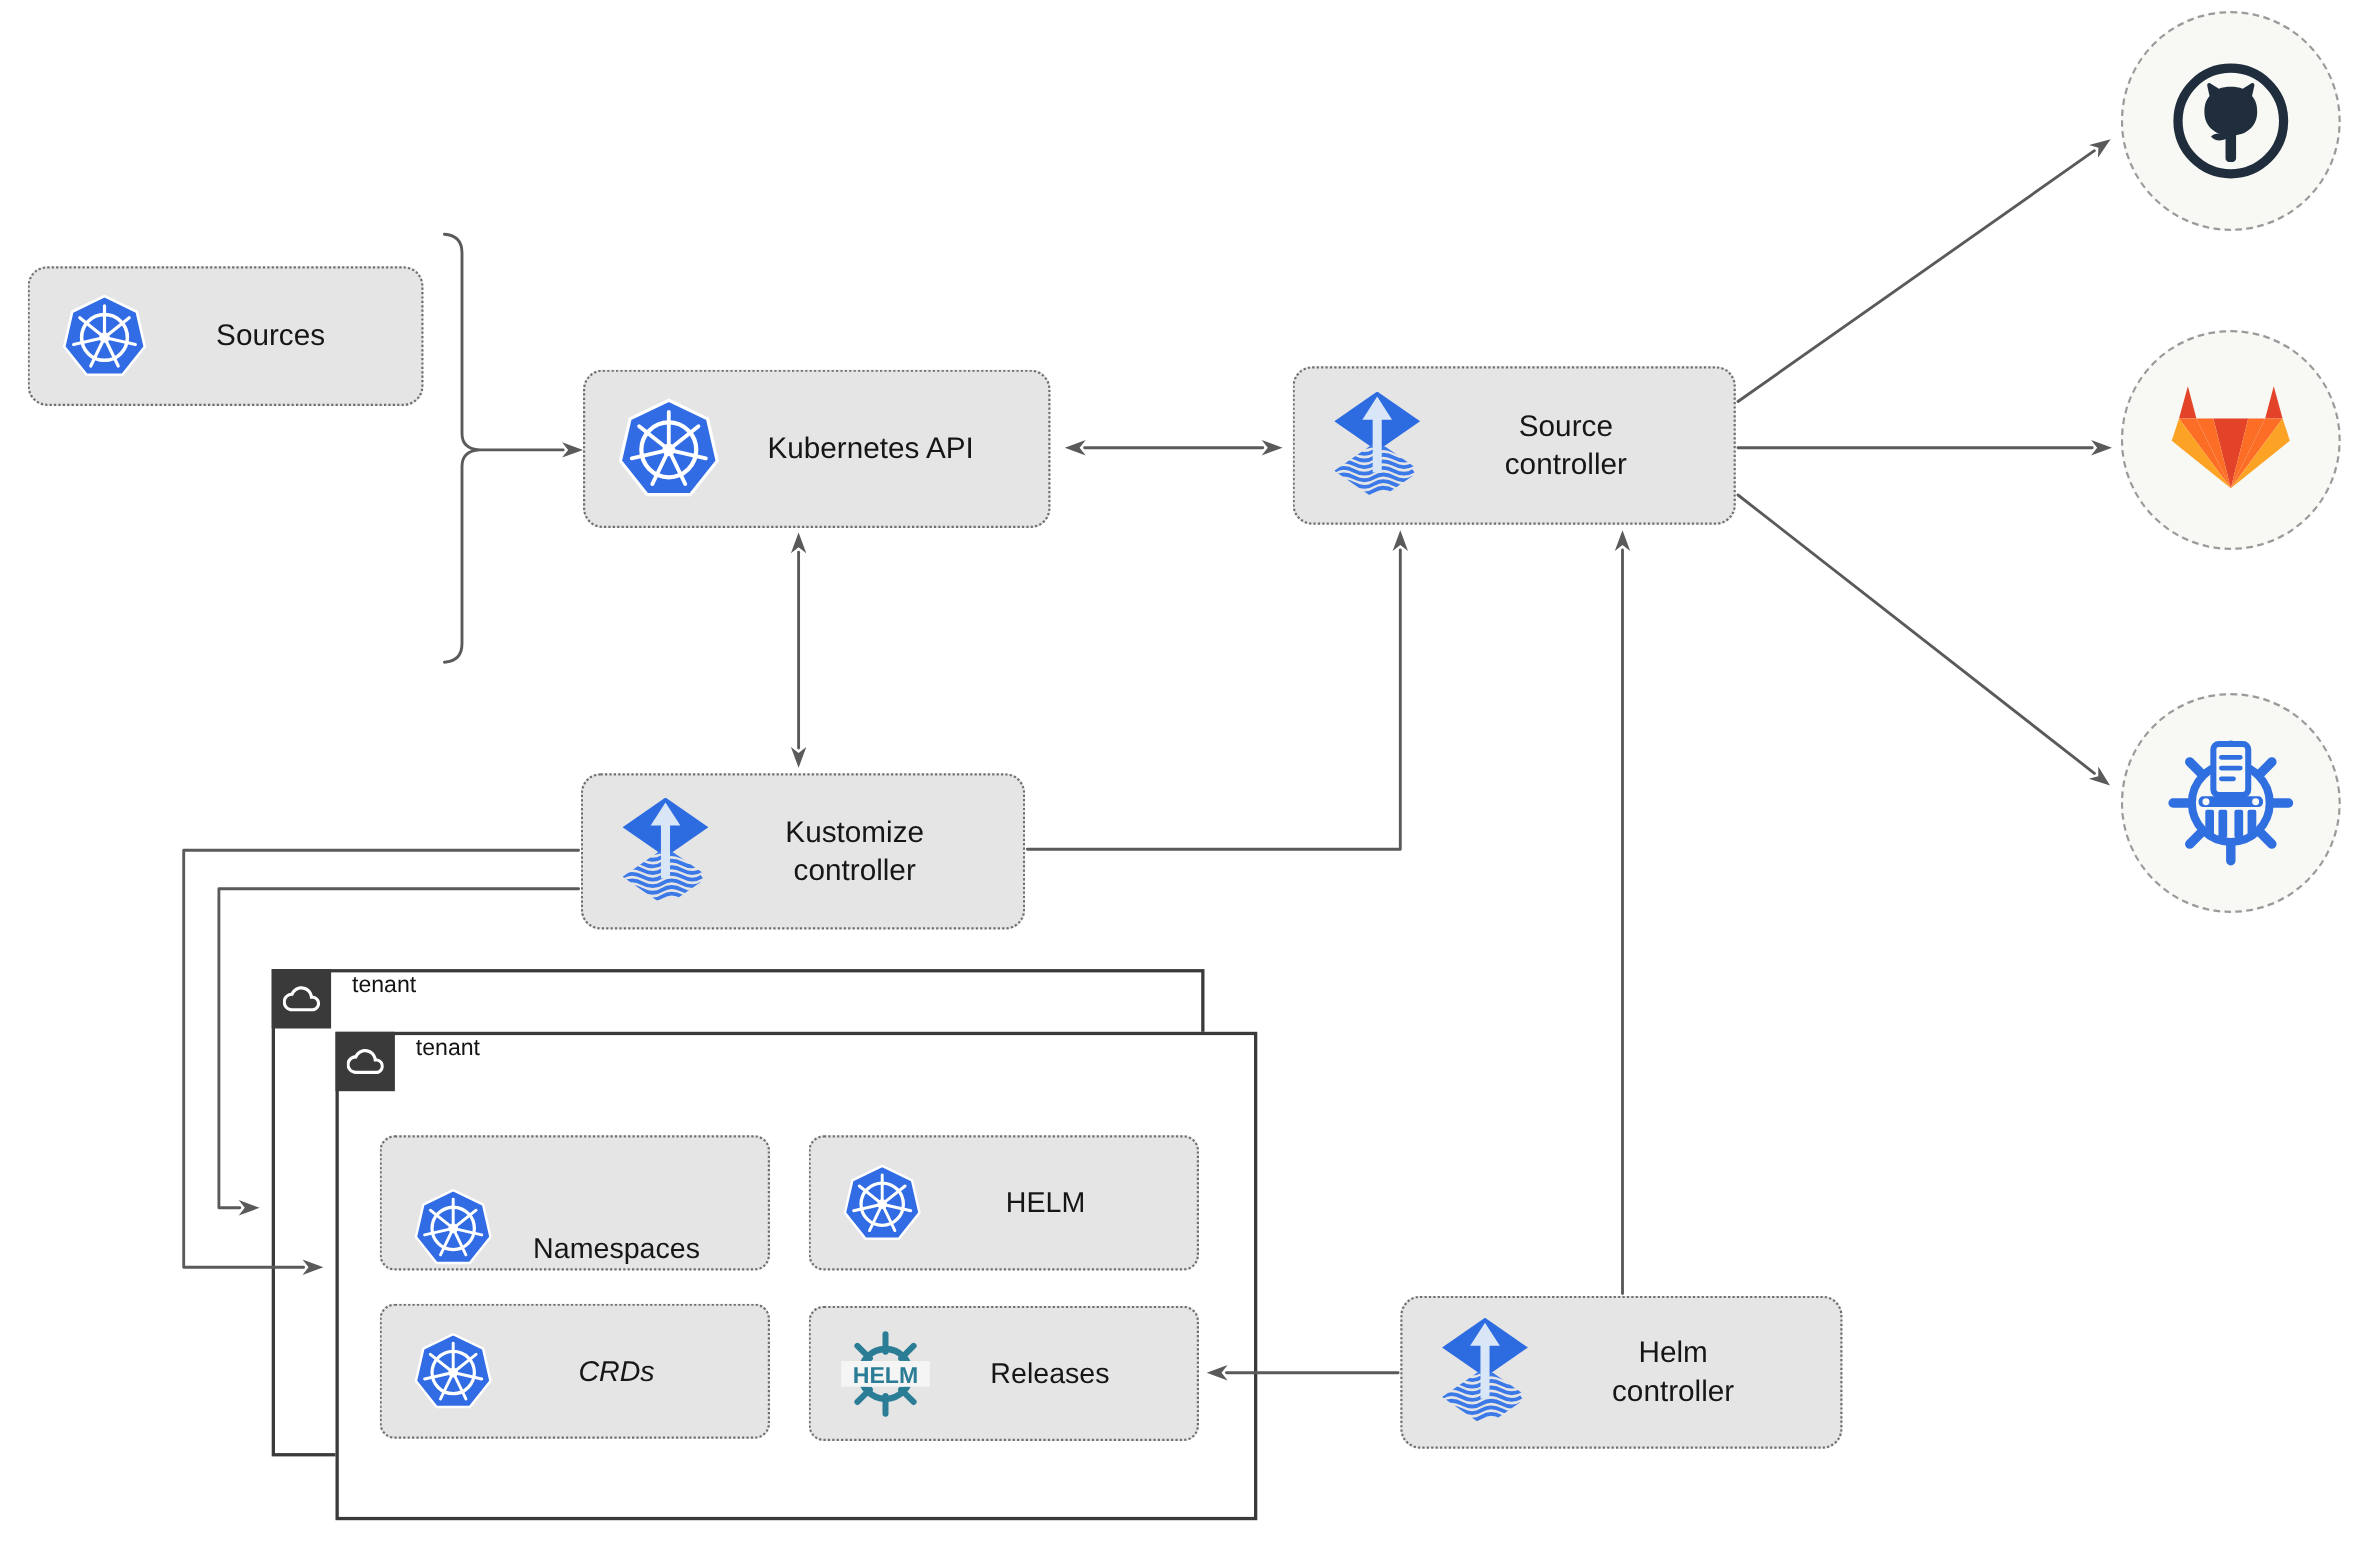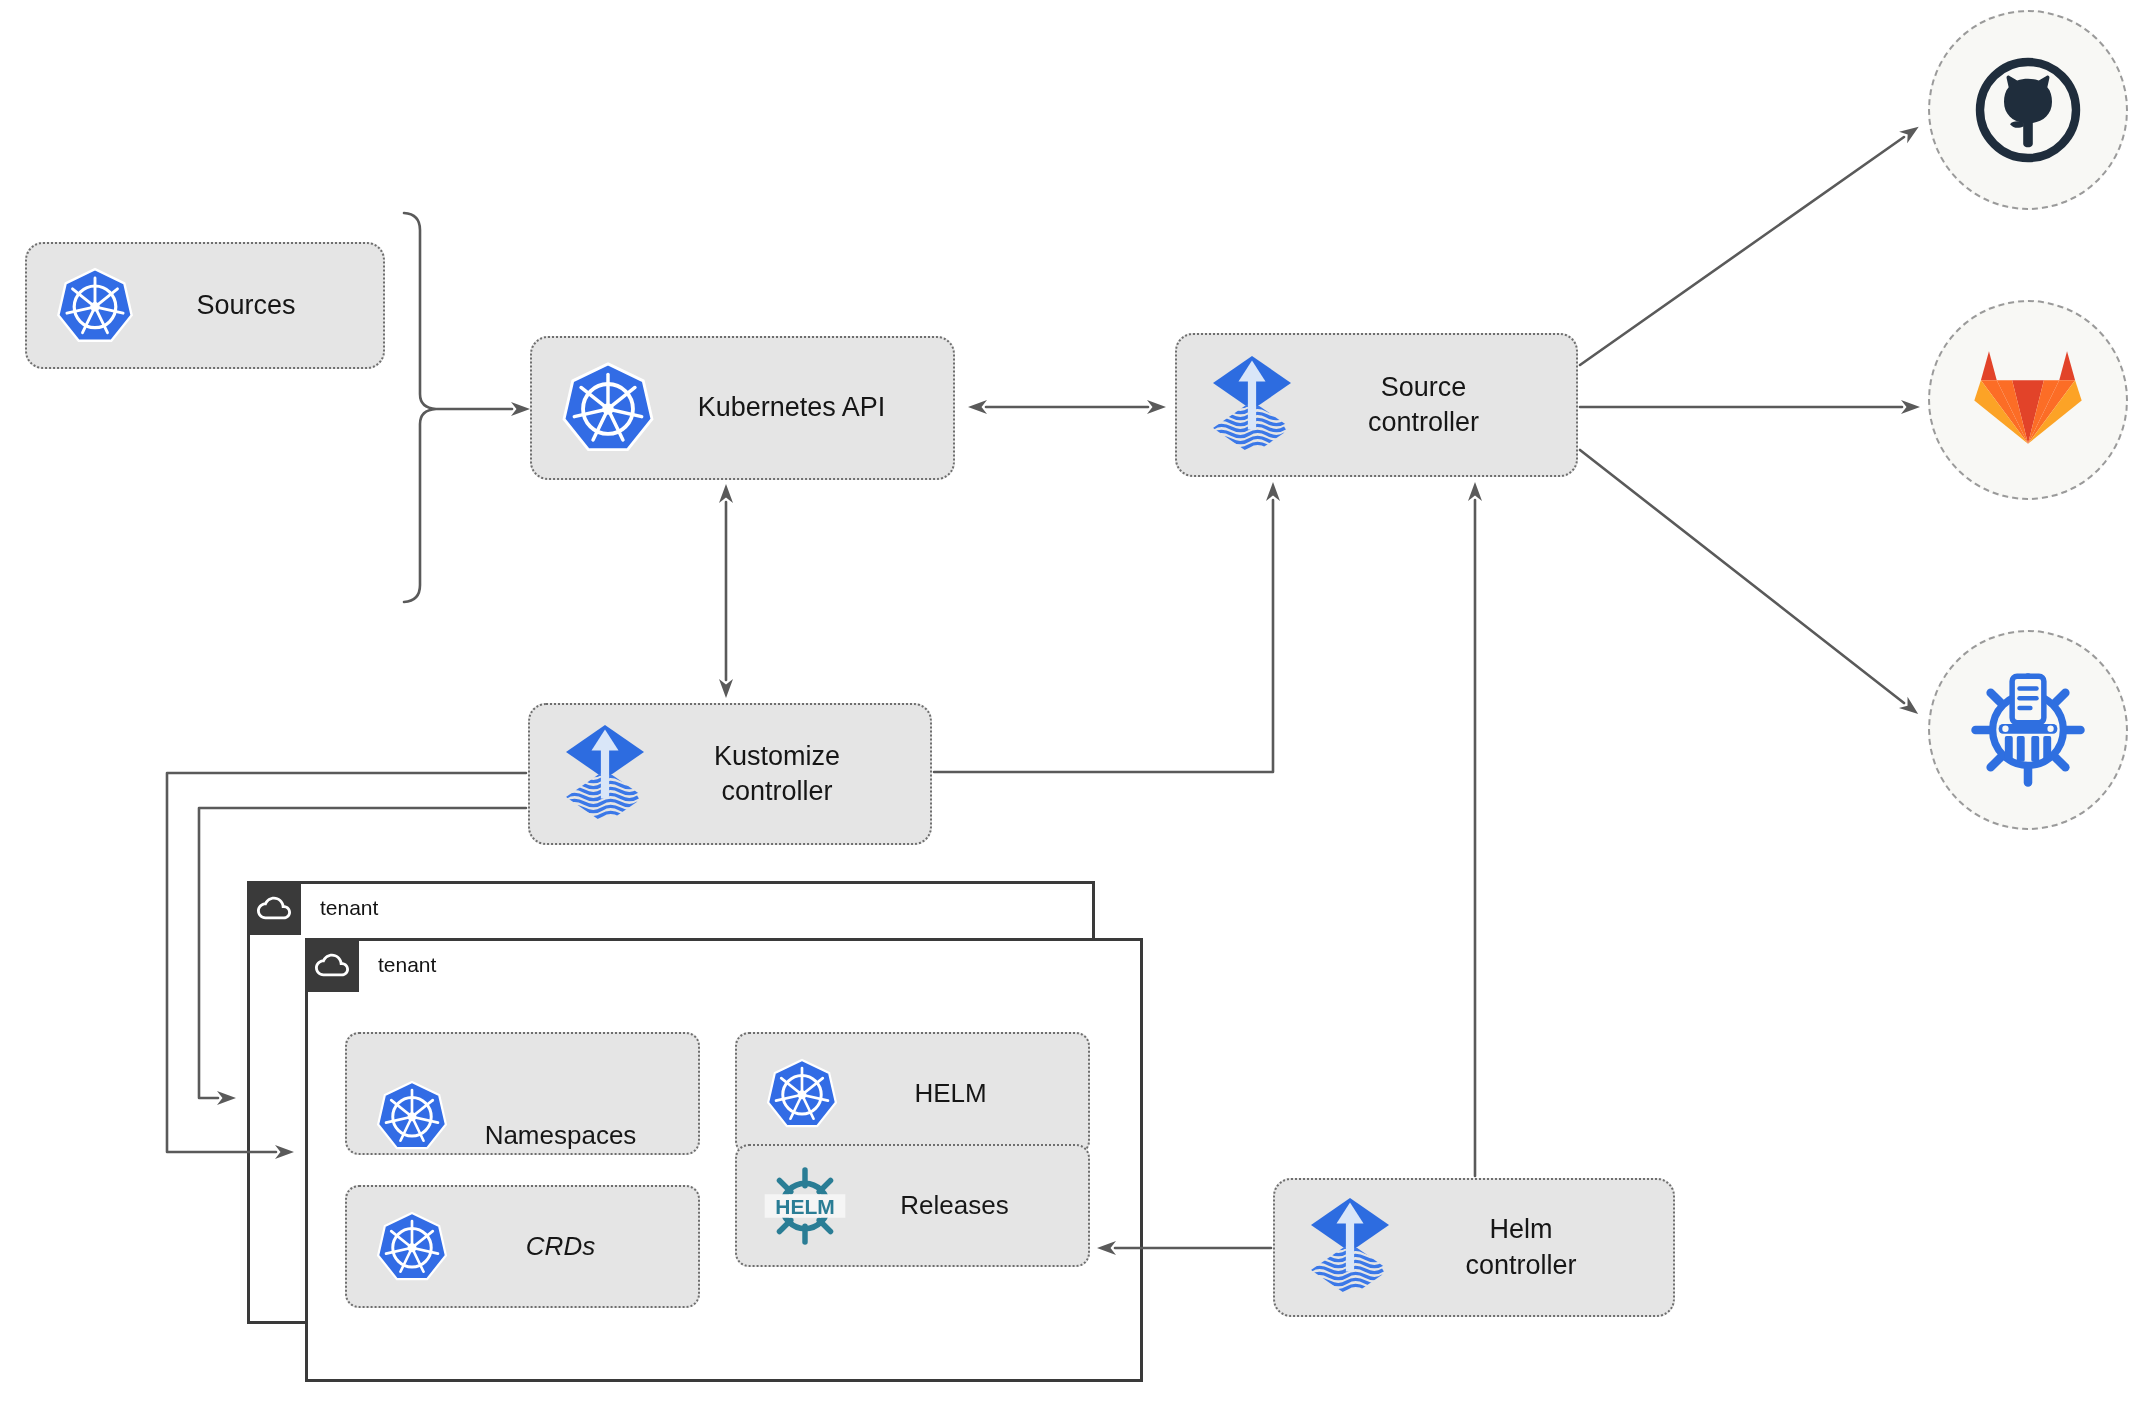--- a/index.html
+++ b/index.html
@@ -6,21 +6,21 @@
   #canvas{position:relative;width:2144px;height:1407px;background:#ffffff;overflow:hidden;
           font-family:"Liberation Sans", sans-serif;color:#151515;}
   .box{position:absolute;background:#e5e5e5;border:2px dotted #6e6e6e;border-radius:18px;
        display:flex;align-items:center;box-sizing:border-box;z-index:4;}
   .box .lbl{flex:1;text-align:center;font-size:27px;color:#161616;padding-right:26px;line-height:1.3;}
   .itembox{border-radius:14px;}
   .ic{flex:0 0 auto;display:block;}
   .tenant{position:absolute;background:#ffffff;border:3px solid #3a3a3a;box-sizing:border-box;}
   .tenant-header{position:absolute;top:-3px;left:-3px;width:54px;height:54px;background:#3a3a3a;
                  display:flex;align-items:center;justify-content:center;}
-  .tenant-label{position:absolute;left:70px;top:12px;font-size:21px;color:#141414;}
+  .tenant-label{position:absolute;left:70px;top:0;font-size:21px;color:#141414;}
   .extcircle{position:absolute;width:200px;height:200px;border-radius:50%;
              border:2.5px dashed #9a9a9a;background:#f8f8f5;box-sizing:border-box;
              display:flex;align-items:center;justify-content:center;z-index:4;}
   #connectors{position:absolute;left:0;top:0;z-index:6;pointer-events:none;}
   #svgdefs{position:absolute;width:0;height:0;}
   .z2{z-index:2;} .z3{z-index:3;}
 </style>
 </head>
 <body>
 
@@ -213,21 +213,21 @@
     <div class="lbl" style="font-size:26px;">HELM</div>
   </div>
 
   <div class="box itembox" style="left:345px;top:1185px;width:355px;height:123px;">
     <svg class="ic" style="margin-left:28px;" width="74" height="74">
         <use href="#ic-k8s"></use>
       </svg>
     <div class="lbl" style="font-size:26px;font-style:italic;">CRDs</div>
   </div>
 
-  <div class="box itembox" style="left:735px;top:1144px;width:355px;height:123px;">
+  <div class="box itembox" style="left:735px;top:1187px;width:355px;height:123px;">
     <svg class="ic" style="margin-left:26px;" width="84" height="84">
         <use href="#ic-helm"></use>
       </svg>
     <div class="lbl" style="font-size:26px;">Releases</div>
   </div>
 
   <div class="extcircle" style="left:1928px;top:10px;">
     <svg width="120" height="120">
         <use href="#ic-github"></use>
       </svg>

